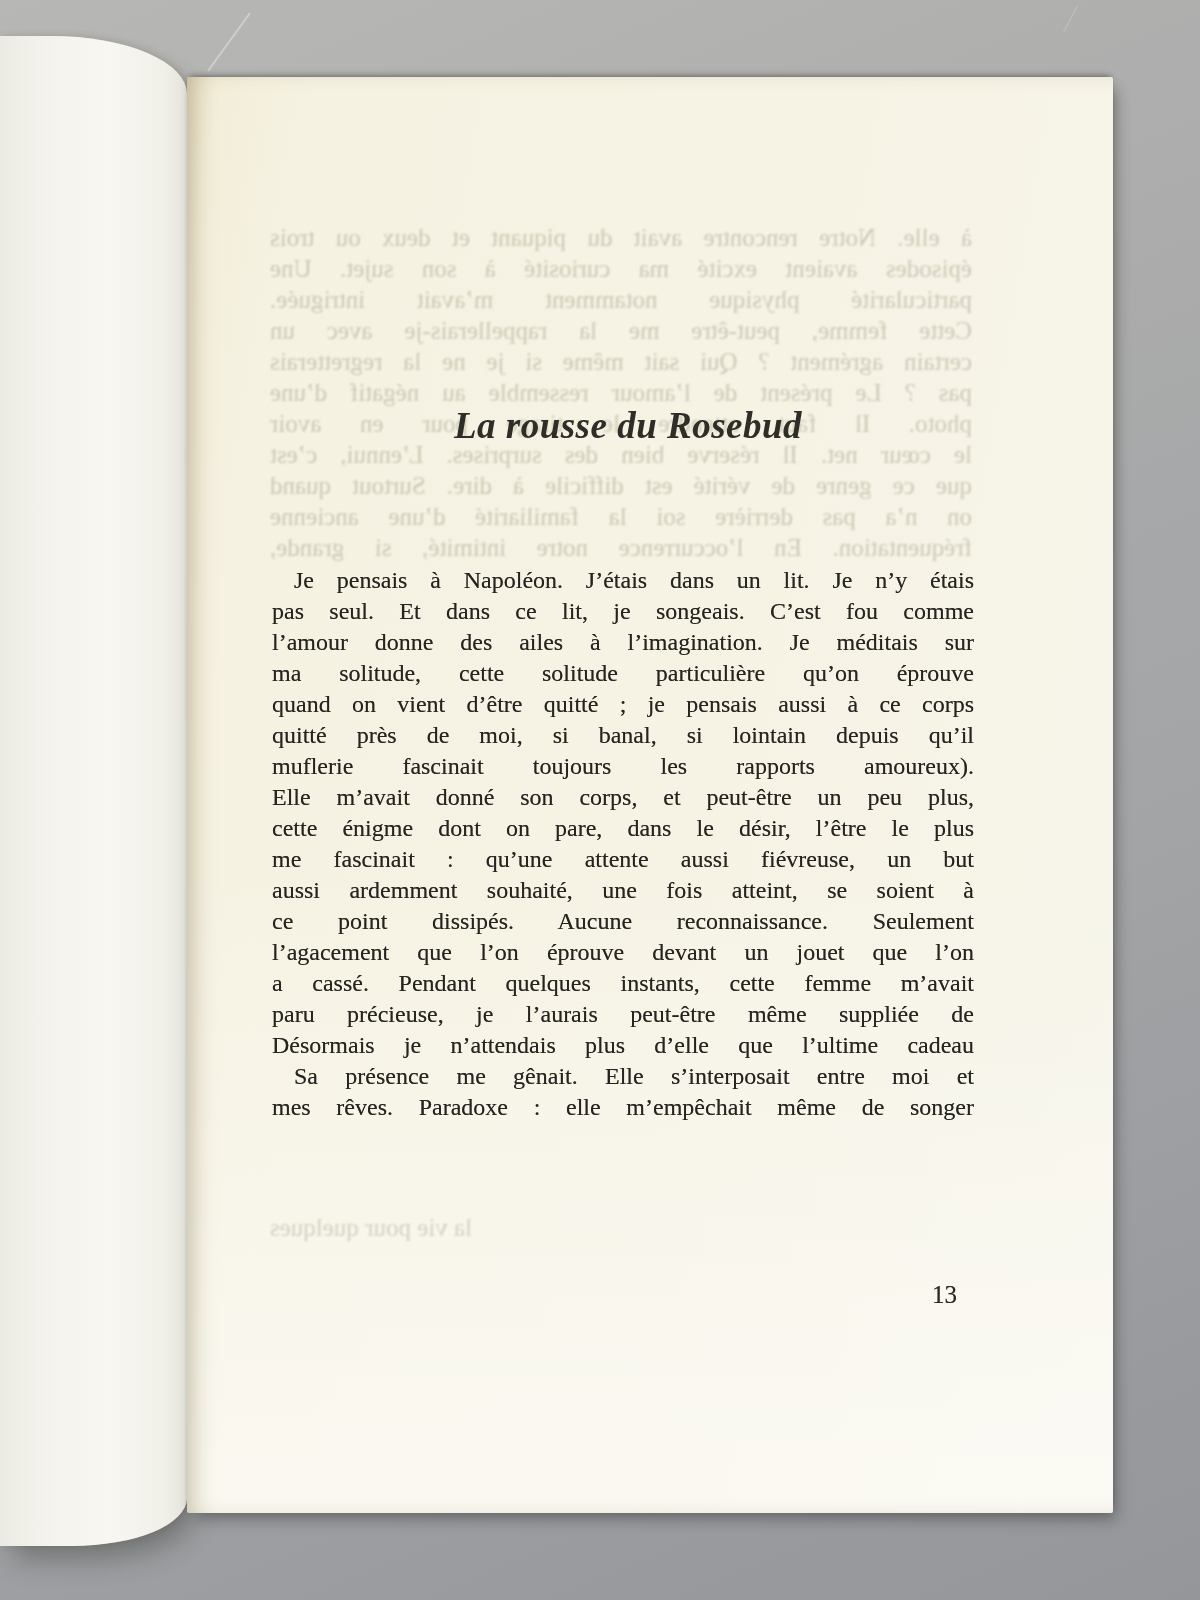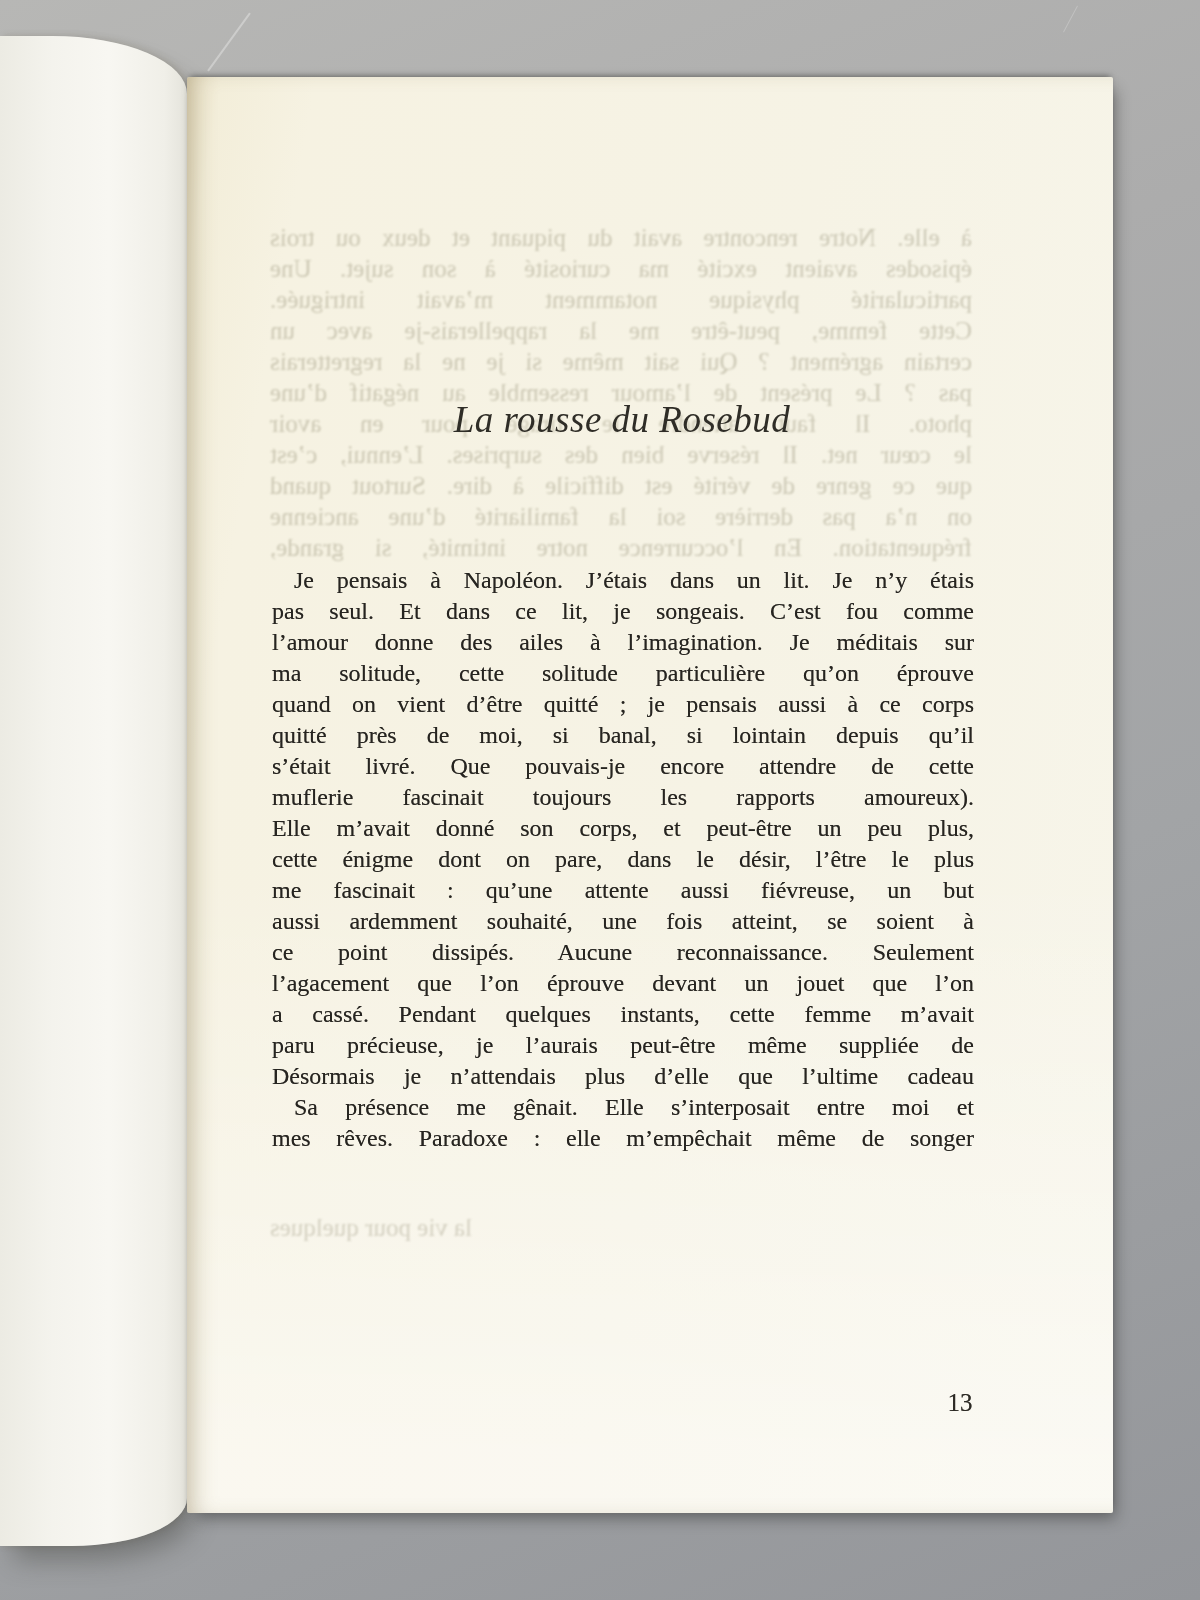--- a/index.html
+++ b/index.html
@@ -39,35 +39,35 @@
     position:absolute;left:83px;width:702px;
     transform:scaleX(-1);
     color:#6b6546;opacity:.30;filter:blur(1px);
     font-size:25px;line-height:31px;
   }
   .showthrough.top{top:145px;}
   .showthrough.bottom{top:1135px;opacity:.26;}
   .stline{text-align:justify;text-align-last:justify;height:31px;overflow:visible;white-space:nowrap;}
   .stline.right{text-align:right;text-align-last:right;}
   .chapter-title{
-    position:absolute;left:85px;top:321px;width:700px;margin:0;
-    text-align:center;font-style:italic;font-weight:400;
+    position:absolute;left:85px;top:321px;width:700px;margin:6px;
+    text-align:center;font-style:italic;font-weight:700;
     font-size:37px;line-height:44px;letter-spacing:.5px;color:#2f2d27;
   }
   .body-text{
     position:absolute;left:85px;top:488px;width:702px;
     font-size:24px;line-height:31px;color:#262420;
     text-shadow:0 0 .4px rgba(40,38,32,.55);
   }
   .bline{text-align:justify;text-align-last:justify;height:31px;white-space:nowrap;}
   .bline.indent{text-indent:22px;}
   .bline.ragged{text-align-last:left;}
   .page-number{
-    position:absolute;left:745px;top:1312px;width:56px;
-    text-align:center;font-size:25px;color:#2c2a25;
+    position:absolute;left:745px;top:1204px;width:56px;
+    text-align:left;font-size:25px;color:#2c2a25;
     text-shadow:0 0 .4px rgba(40,38,32,.55);
   }
 </style>
 </head>
 <body>
 
 <div class="backdrop">
   <div class="scratch s1"></div>
   <div class="scratch s2"></div>
 
@@ -94,21 +94,20 @@
 
     <h1 class="chapter-title">La rousse du Rosebud</h1>
 
     <div class="body-text">
         <div class="bline indent">Je pensais à Napoléon. J’étais dans un lit. Je n’y étais</div>
         <div class="bline">pas seul. Et dans ce lit, je songeais. C’est fou comme</div>
         <div class="bline">l’amour donne des ailes à l’imagination. Je méditais sur</div>
         <div class="bline">ma solitude, cette solitude particulière qu’on éprouve</div>
         <div class="bline">quand on vient d’être quitté ; je pensais aussi à ce corps</div>
         <div class="bline">quitté près de moi, si banal, si lointain depuis qu’il</div>
-        <div class="bline">s’était livré. Que pouvais-je encore attendre de cette</div>
         <div class="bline">muflerie fascinait toujours les rapports amoureux).</div>
         <div class="bline">Elle m’avait donné son corps, et peut-être un peu plus,</div>
         <div class="bline">cette énigme dont on pare, dans le désir, l’être le plus</div>
         <div class="bline">me fascinait : qu’une attente aussi fiévreuse, un but</div>
         <div class="bline">aussi ardemment souhaité, une fois atteint, se soient à</div>
         <div class="bline">ce point dissipés. Aucune reconnaissance. Seulement</div>
         <div class="bline">l’agacement que l’on éprouve devant un jouet que l’on</div>
         <div class="bline">a cassé. Pendant quelques instants, cette femme m’avait</div>
         <div class="bline">paru précieuse, je l’aurais peut-être même suppliée de</div>
         <div class="bline">Désormais je n’attendais plus d’elle que l’ultime cadeau</div>

